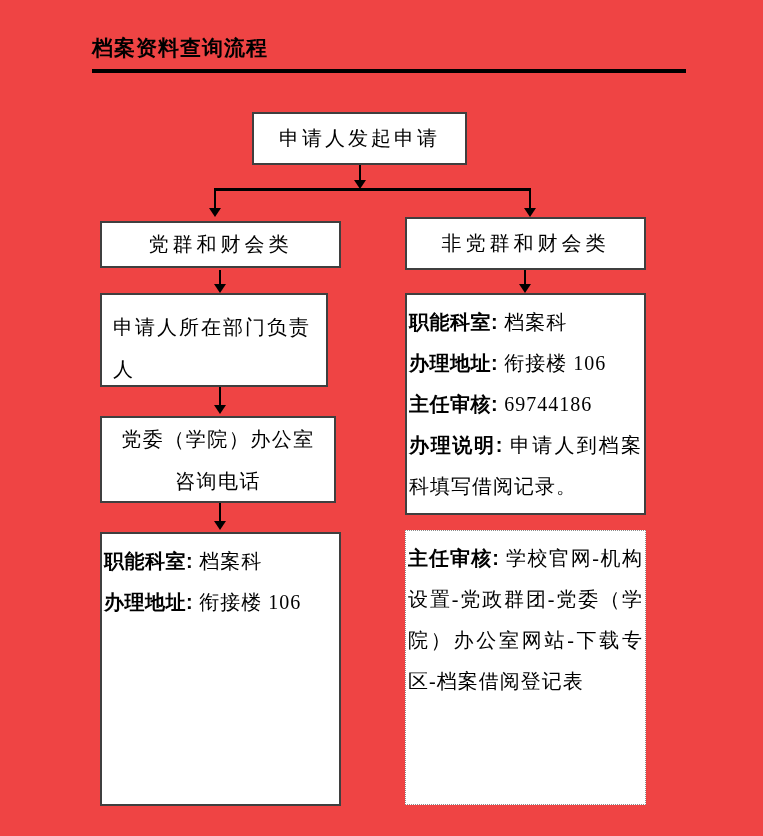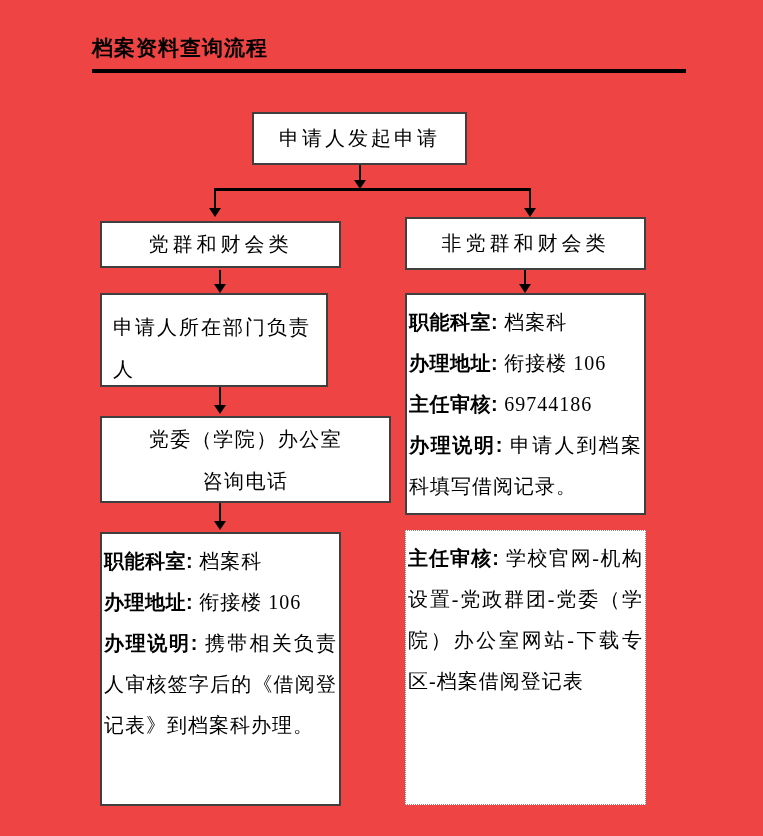--- a/index.html
+++ b/index.html
@@ -60,32 +60,31 @@
 
   <div class="box" style="left:100px;top:293px;width:228px;height:94px;">
     <div class="lefttext">
       <div>申请人所在部门负责人</div>
     </div>
   </div>
 
   <div class="vline" style="left:219px;top:387px;height:18px;"></div>
   <div class="ahead" style="left:214px;top:405px;"></div>
 
-  <div class="box center twoline" style="left:100px;top:416px;width:291px;height:87px;">
+  <div class="box center twoline" style="left:100px;top:416px;width:236px;height:87px;">
     <div>党委（学院）办公室</div>
     <div>咨询电话</div>
   </div>
 
   <div class="vline" style="left:219px;top:503px;height:18px;"></div>
   <div class="ahead" style="left:214px;top:521px;"></div>
 
   <div class="box detail" style="left:100px;top:532px;width:241px;height:274px;">
     <p class="para"><span class="lbl">职能科室:</span> <span>档案科</span></p>
     <p class="para"><span class="lbl">办理地址:</span> <span>衔接楼 106</span></p>
-    <p class="para"><span class="lbl">办理说明:</span> <span>携带相关负责人审核签字后的《借阅登记表》到档案科办理。</span></p>
   </div>
 
   <div class="box center" style="left:405px;top:217px;width:241px;height:53px;letter-spacing:4px;">
     <span>非党群和财会类</span>
   </div>
 
   <div class="vline" style="left:524px;top:270px;height:14px;"></div>
   <div class="ahead" style="left:519px;top:284px;"></div>
 
   <div class="box detail" style="left:405px;top:293px;width:241px;height:222px;">

